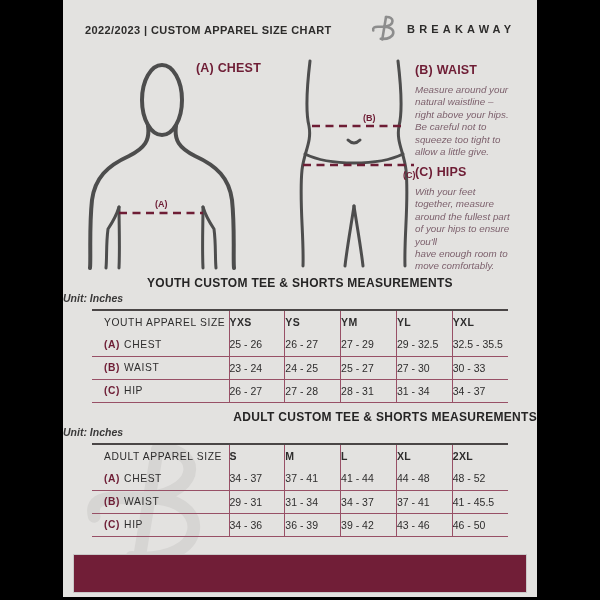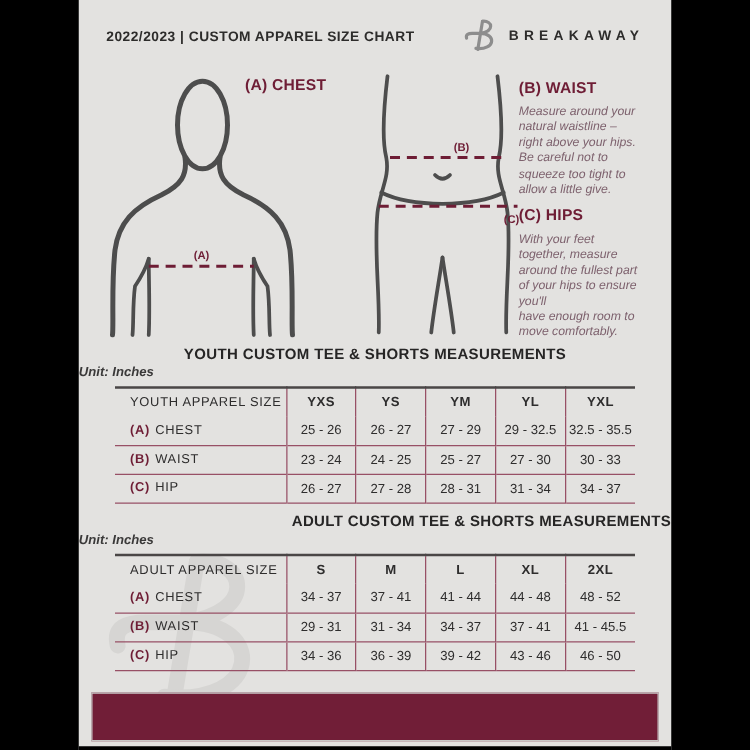--- a/index.html
+++ b/index.html
@@ -57,21 +57,21 @@
   .sec-title.adult{top:410px;text-align:right;} .sec-unit.adult{top:426px;}
   table.size{
     position:absolute;left:29px;width:416px;border-collapse:collapse;table-layout:fixed;
     border-top:2.5px solid var(--darkline);border-bottom:1.5px solid var(--tableline);
     z-index:1;
   }
   table.size.youth{top:309px;} table.size.adult{top:443px;}
   table.size col.c0{width:137px;}
   table.size th,table.size td{
     height:23px;font-size:10.5px;color:var(--ink);
-    text-align:center;vertical-align:middle;padding:0;
+    text-align:left;vertical-align:middle;padding:0;
   }
   table.size td+td,table.size th+th{border-left:1.5px solid var(--tableline);}
   table.size tr+tr th,table.size tr+tr td{border-top:1.5px solid var(--tableline);}
   table.size .rowhead{text-align:left;padding-left:12px;font-weight:normal;letter-spacing:.6px;font-size:10.3px;}
   table.size thead th:not(.rowhead){font-weight:bold;letter-spacing:.4px;}
   table.size .pfx{color:var(--maroon);font-weight:bold;margin-right:4px;}
 
   
   .watermark{position:absolute;left:20px;top:434px;z-index:0;color:var(--watermark);}
   .bottom-bar{

